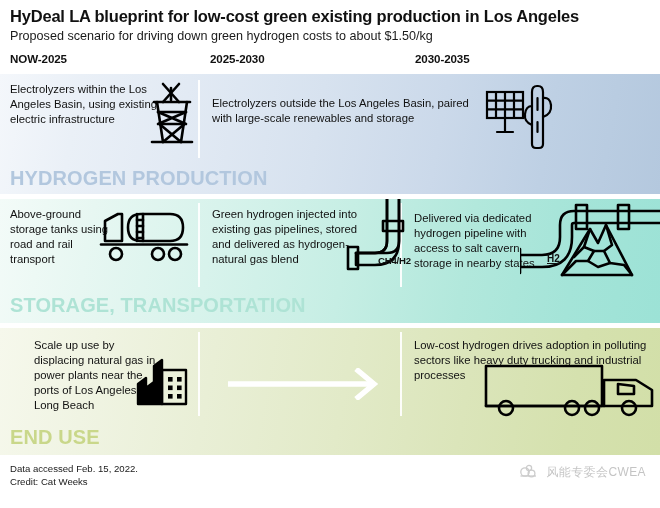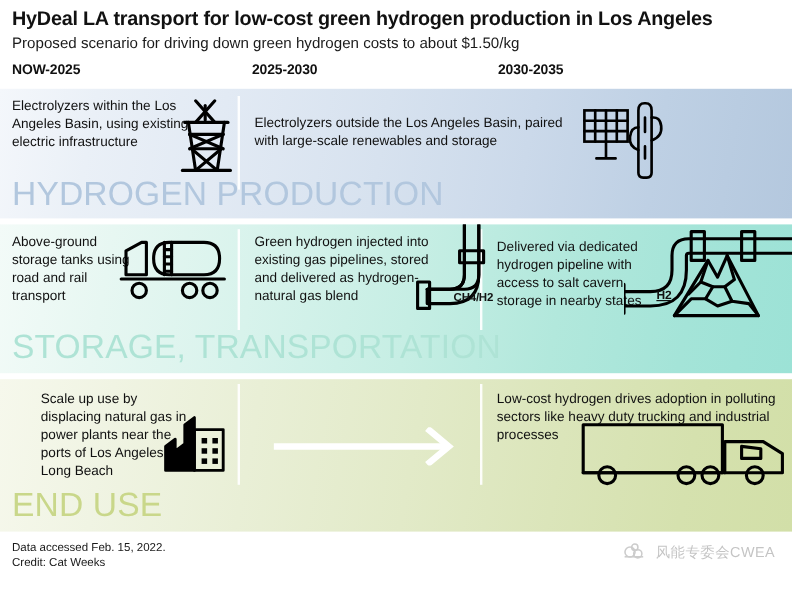--- a/index.html
+++ b/index.html
@@ -64,21 +64,21 @@
   .p2 { left: 415px; }
 
   
   .band {
     position: relative;
     width: 660px;
     box-sizing: border-box;
     overflow: hidden;
   }
   .band-production {
-    height: 108px;
+    height: 120px;
     background: linear-gradient(100deg,
         #f4f7fb 0%, #eaf0f7 12%, #e2eaf4 28%,
         #d7e2ef 48%, #cbd9ea 66%, #bed0e4 82%, #b4c8de 100%);
   }
   .band-storage {
     height: 124px;
     background: linear-gradient(100deg,
         #f3fbf8 0%, #e7f7f2 14%, #d8f3ec 32%,
         #c6eee4 52%, #b2e8dc 70%, #a4e4d8 86%, #9ce2d6 100%);
   }
@@ -105,22 +105,22 @@
     position: absolute;
     font-size: 11.3px;
     line-height: 1.33;
     color: #111111;
     font-weight: normal;
   }
 
   .band-label {
     position: absolute;
     left: 10px;
-    font-size: 28px;
-    font-weight: normal;
+    font-size: 20px;
+    font-weight: bold;
     letter-spacing: 0.1px;
     white-space: nowrap;
   }
   .label-production { color: #b2c7de; bottom: 4px; }
   .label-storage    { color: #aee3d5; bottom: 6px; }
   .label-enduse     { color: #c9d78a; bottom: 6px; }
 
   .icon {
     position: absolute;
   }
@@ -156,21 +156,21 @@
   .arrow-wrap {
     position: absolute;
   }
 </style>
 </head>
 <body>
 
 <div class="infographic">
 
   <div class="header">
-    <div class="title">HyDeal LA transport for low-cost green hydrogen production in Los Angeles</div>
+    <div class="title">HyDeal LA blueprint for low-cost green existing production in Los Angeles</div>
     <div class="subtitle">Proposed scenario for driving down green hydrogen costs to about $1.50/kg</div>
   </div>
 
   <div class="timeline">
     <div class="period p0">NOW-2025</div>
     <div class="period p1">2025-2030</div>
     <div class="period p2">2030-2035</div>
   </div>
 
   <div class="band band-production">

